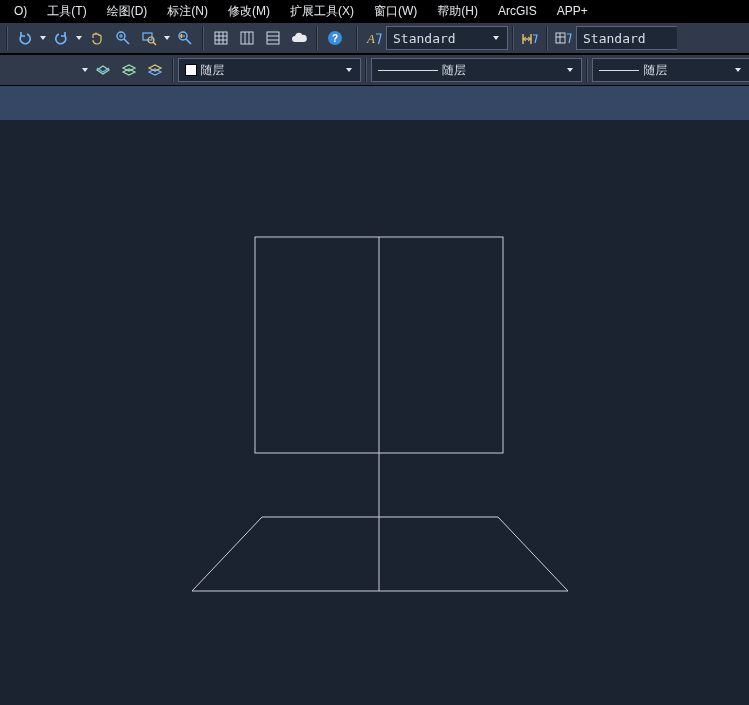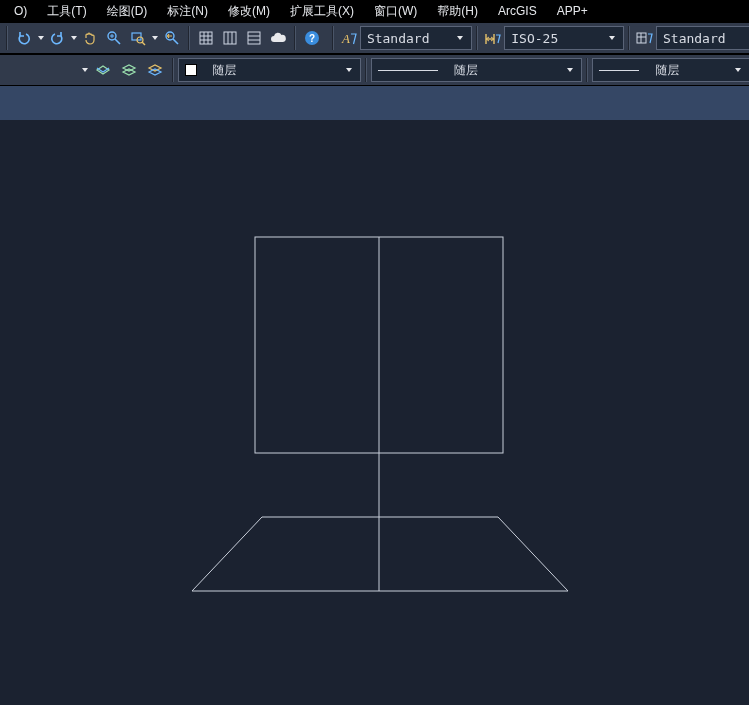--- a/index.html
+++ b/index.html
@@ -66,21 +66,21 @@
   }
   .drop-arrow svg { display:block; }
 
   .combo {
     height: 22px;
     background: #1d2736;
     border: 1px solid #5a6478;
     display: flex;
     align-items: center;
     padding: 0 4px 0 6px;
-    gap: 16px;
+    gap: 4px;
     color: #d8dce4;
     font-family: Consolas, "Lucida Console", monospace;
     font-size: 13px;
   }
   .combo .arrow {
     width: 14px; height:100%;
     display:flex;align-items:center;justify-content:center;
   }
   .combo .arrow svg { display:block; }
 
@@ -255,28 +255,20 @@
   <div class="iconbtn" style="width:20px" data-interactable="true">
     <svg data-interactable="false" width="18" height="16" viewBox="0 0 18 16">
       <line x1="2" y1="4" x2="2" y2="14" stroke="#e7c26a" stroke-width="1.4"></line>
       <line x1="10" y1="4" x2="10" y2="14" stroke="#e7c26a" stroke-width="1.4"></line>
       <line x1="2" y1="9" x2="10" y2="9" stroke="#e7c26a" stroke-width="1.4"></line>
       <path d="M2 9 L5 7 M2 9 L5 11 M10 9 L7 7 M10 9 L7 11" stroke="#e7c26a" stroke-width="1"></path>
       <path d="M12 5 L16 5 L14 13" fill="none" stroke="#6db8ff" stroke-width="1.2"></path>
     </svg>
   </div>
 
-  <div class="combo" style="width:118px;" data-interactable="true">
-    <span data-interactable="false" style="flex:1;">ISO-25</span>
-    <div class="arrow" data-interactable="false">
-      <svg width="8" height="8">
-          <path d="M1 2 L4 6 L7 2" fill="#e6e8ec"></path>
-        </svg>
-    </div>
-  </div>
 
   <div class="sep" data-interactable="false"></div>
 
   <div class="iconbtn" style="width:20px" data-interactable="true">
     <svg data-interactable="false" width="18" height="16" viewBox="0 0 18 16">
       <rect x="1" y="3" width="9" height="10" fill="none" stroke="#cfd6e4"></rect>
       <line x1="1" y1="7" x2="10" y2="7" stroke="#cfd6e4"></line>
       <line x1="5" y1="3" x2="5" y2="13" stroke="#cfd6e4"></line>
       <path d="M12 4 L16 4 L14 13" fill="none" stroke="#6db8ff" stroke-width="1.2"></path>
     </svg>

